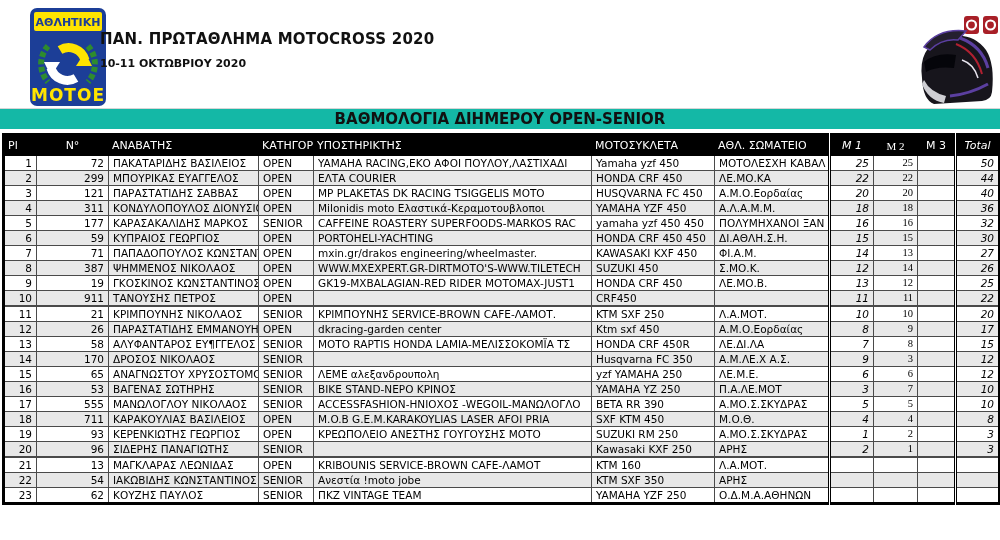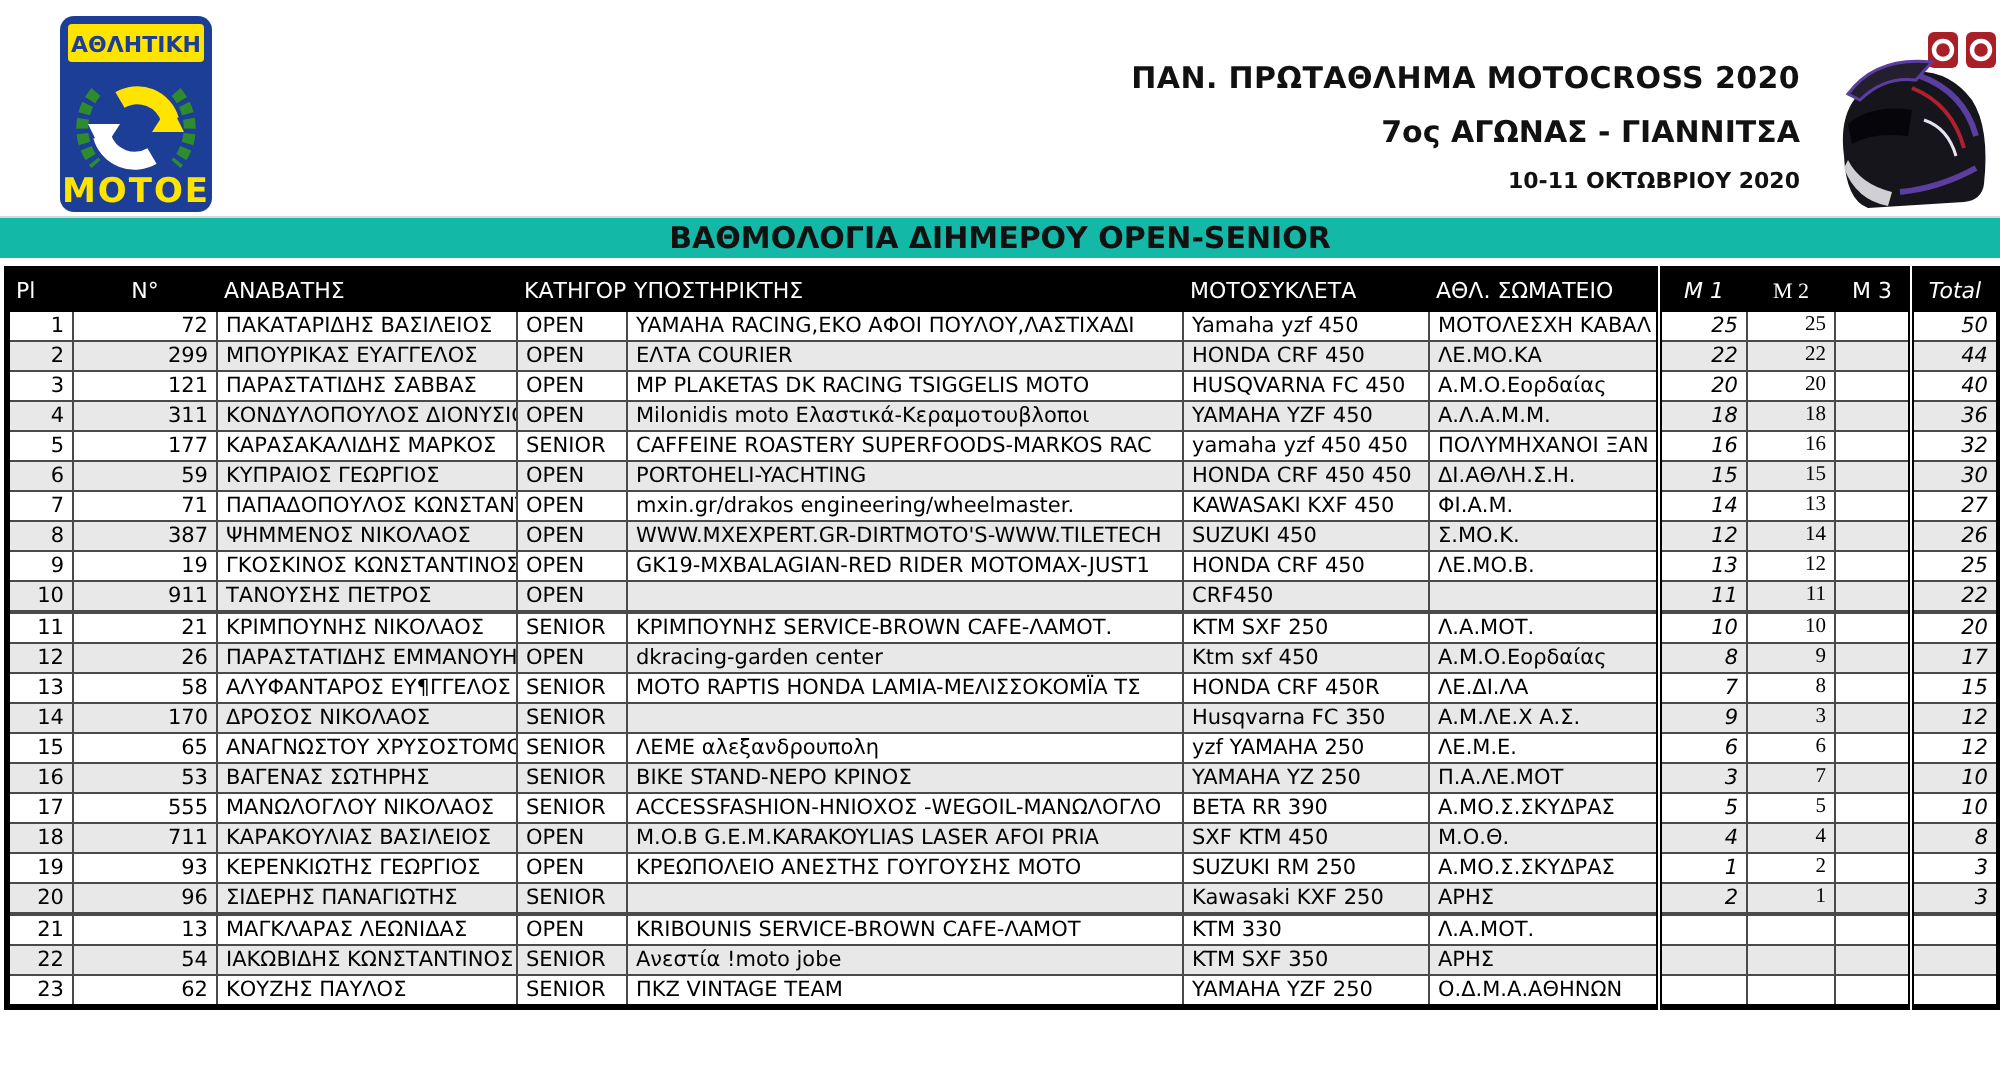--- a/index.html
+++ b/index.html
@@ -2,21 +2,21 @@
 <html><head>
 <meta charset="utf-8">
 <style>
   * { margin:0; padding:0; box-sizing:border-box; }
   html,body { background:#fff; }
   body { font-family:"DejaVu Sans","Liberation Sans",sans-serif; }
   .page { position:relative; width:1000px; height:540px; background:#ffffff; overflow:hidden; }
 
   
   .logo { position:absolute; left:10px; top:8px; width:76px; height:98px;padding-left:20px; }
-  .titles { position:absolute; left:100px; top:30px; width:800px; text-align:right; color:#111; }
+  .titles { position:absolute; left:100px; top:30px; width:800px; text-align:left; color:#111; }
   .title-1 { font-size:15px; font-weight:bold; letter-spacing:.2px; }
   .title-2 { font-size:15px; font-weight:bold; margin-top:9px; }
   .title-3 { font-size:11px; font-weight:bold; margin-top:9px; }
   .helmet-art { position:absolute; right:0; top:0; width:100px; height:112px; }
 
   .section-band { position:absolute; left:0; top:108px; width:1000px; height:21px;
                   background:#14b8a6; border-top:1px solid #d6d6d6;
                   display:flex; align-items:center; justify-content:center; }
   .section-band span { font-size:15px; font-weight:bold; color:#111; }
 
@@ -69,21 +69,20 @@
       <path d="M30,42 A17,17 0 0 1 55,52" fill="none" stroke="#ffe400" stroke-width="9"></path>
       <polygon points="55,44 62,58 46,58" fill="#ffe400"></polygon>
       <path d="M46,70 A17,17 0 0 1 21,60" fill="none" stroke="#ffffff" stroke-width="9"></path>
       <polygon points="21,68 14,54 30,54" fill="#ffffff"></polygon>
       <text x="38" y="93" text-anchor="middle" font-size="17" font-weight="bold" fill="#ffe400" letter-spacing="1" font-family="DejaVu Sans, sans-serif">ΜΟΤΟΕ</text>
     </svg>
   </div>
 
   <div class="titles">
     <div class="title-1">ΠΑΝ. ΠΡΩΤΑΘΛΗΜΑ MOTOCROSS 2020</div>
-    <div class="title-2">7ος ΑΓΩΝΑΣ - ΓΙΑΝΝΙΤΣΑ</div>
     <div class="title-3">10-11 ΟΚΤΩΒΡΙΟΥ 2020</div>
   </div>
 
   <div class="helmet-art">
     <svg width="100" height="112" viewBox="0 0 100 112">
 
       <rect x="64" y="16" width="15" height="18" rx="3" fill="#a81f27"></rect>
       <circle cx="71.5" cy="25" r="4.5" fill="none" stroke="#fff" stroke-width="2.2"></circle>
       <rect x="83" y="16" width="15" height="18" rx="3" fill="#a81f27"></rect>
       <circle cx="90.5" cy="25" r="4.5" fill="none" stroke="#fff" stroke-width="2.2"></circle>
@@ -385,21 +384,21 @@
             <td class="c8">1</td>
             <td class="c9"></td>
             <td class="c10">3</td>
           </tr>
           <tr>
             <td class="c0">21</td>
             <td class="c1">13</td>
             <td class="c2">ΜΑΓΚΛΑΡΑΣ ΛΕΩΝΙΔΑΣ</td>
             <td class="c3">OPEN</td>
             <td class="c4">KRIBOUNIS SERVICE-BROWN CAFE-ΛΑΜΟΤ</td>
-            <td class="c5">KTM 330</td>
+            <td class="c5">KTM 160</td>
             <td class="c6">Λ.Α.ΜΟΤ.</td>
             <td class="c7"></td>
             <td class="c8"></td>
             <td class="c9"></td>
             <td class="c10"></td>
           </tr>
           <tr class="even">
             <td class="c0">22</td>
             <td class="c1">54</td>
             <td class="c2">ΙΑΚΩΒΙΔΗΣ ΚΩΝΣΤΑΝΤΙΝΟΣ</td>

